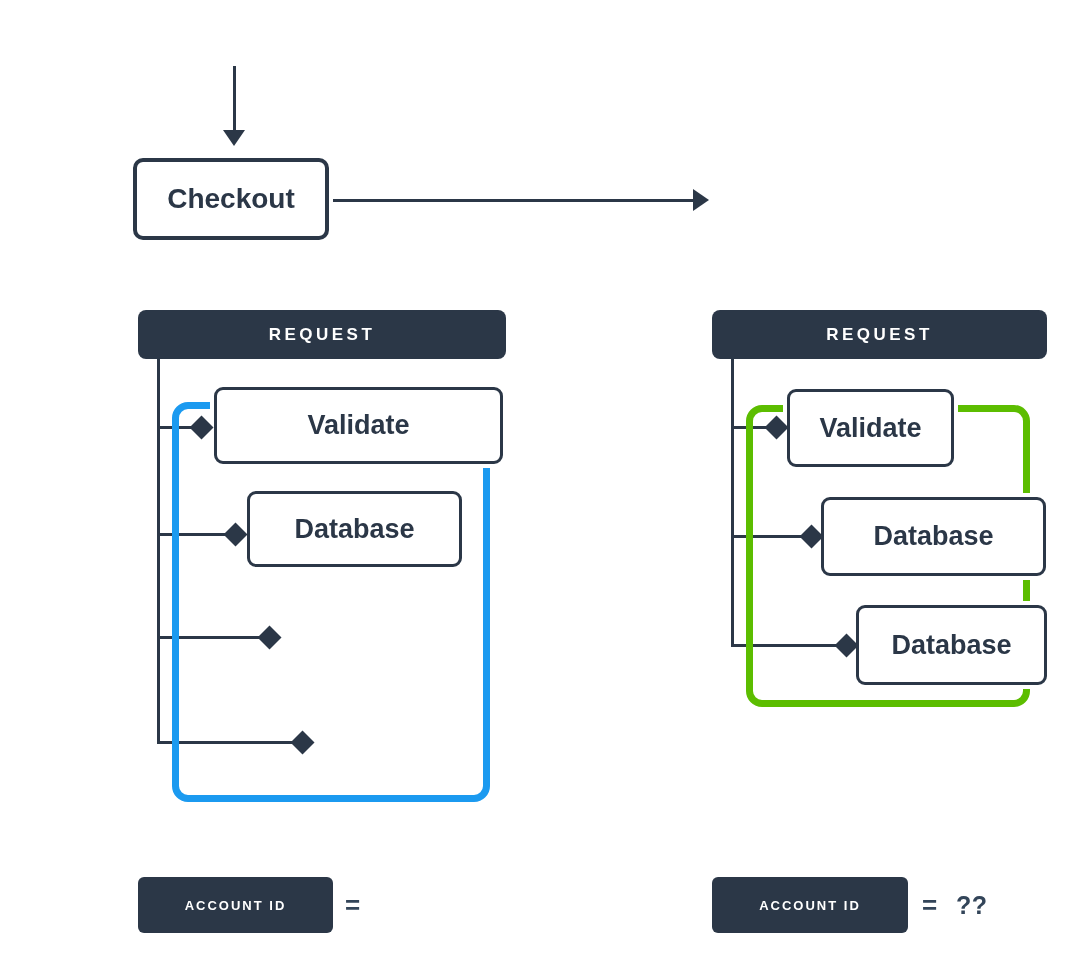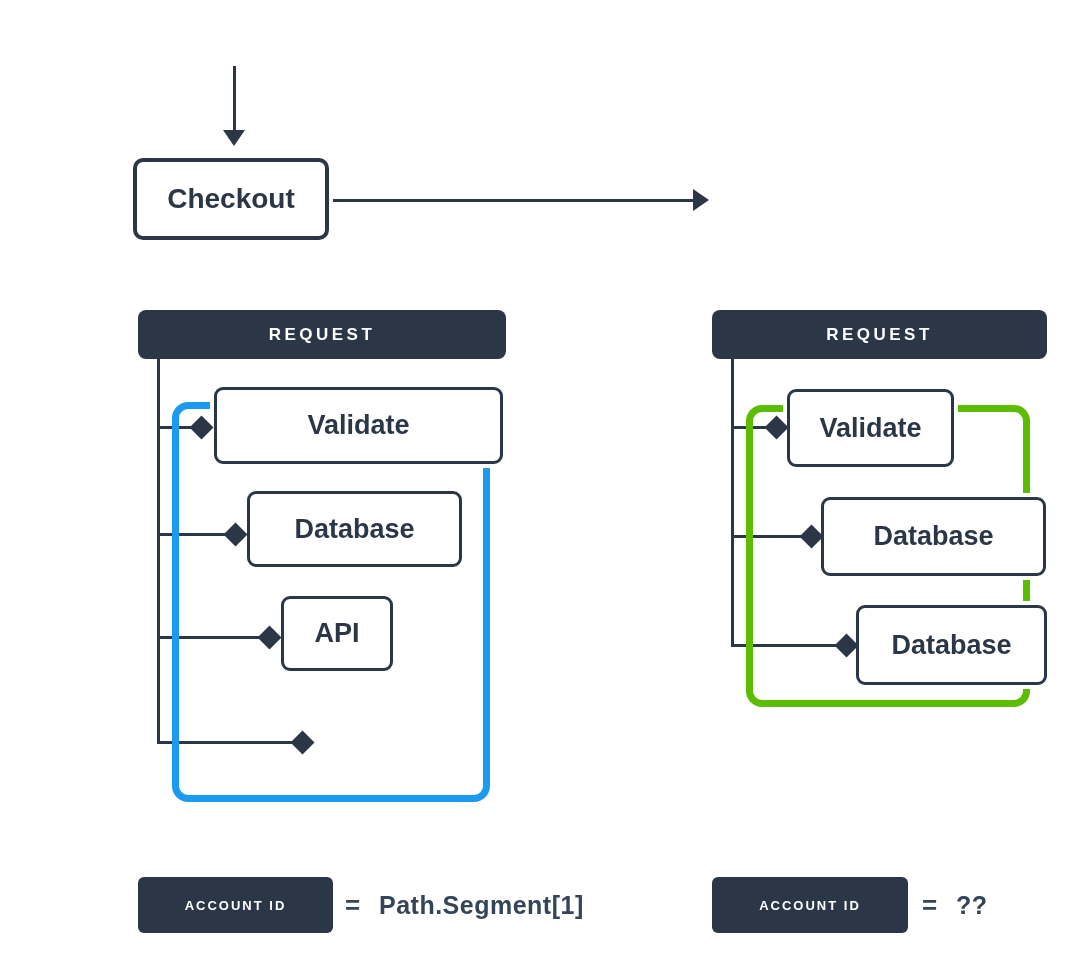--- a/index.html
+++ b/index.html
@@ -92,23 +92,20 @@
   <div class="bar request" style="left:138px;top:310px;width:368px;height:49px;">
     <span>REQUEST</span>
   </div>
 
   <div class="node sm" style="left:214px;top:387px;width:289px;height:77px;">
     <span>Validate</span>
   </div>
   <div class="node sm" style="left:247px;top:491px;width:215px;height:76px;">
     <span>Database</span>
   </div>
-  <div class="node sm" style="left:281px;top:596px;width:112px;height:75px;">
-    <span>API</span>
-  </div>
 
   <div class="vline trunk" style="left:731px;top:359px;width:3px;height:288px;"></div>
   <div class="hline branch" style="left:731px;top:426px;width:42px;height:3px;"></div>
   <div class="hline branch" style="left:731px;top:535px;width:77px;height:3px;"></div>
   <div class="hline branch" style="left:731px;top:644px;width:112px;height:3px;"></div>
 
   <div class="scope green" style="left:746px;top:405px;width:284px;height:302px;"></div>
 
   <div class="diamond" style="left:768px;top:419px;"></div>
   <div class="diamond" style="left:803px;top:528px;"></div>
@@ -125,21 +122,20 @@
     <span>Database</span>
   </div>
   <div class="node sm" style="left:856px;top:605px;width:191px;height:80px;">
     <span>Database</span>
   </div>
 
   <div class="bar badge" style="left:138px;top:877px;width:195px;height:56px;">
     <span>ACCOUNT ID</span>
   </div>
   <div class="footer-text op" style="left:345px;top:877px;">=</div>
-  <div class="footer-text val" style="left:379px;top:877px;">Path.Segment[1]</div>
 
   <div class="bar badge" style="left:712px;top:877px;width:196px;height:56px;">
     <span>ACCOUNT ID</span>
   </div>
   <div class="footer-text op" style="left:922px;top:877px;">=</div>
   <div class="footer-text val" style="left:956px;top:877px;">??</div>
 
 </div>
 
 </body></html>

